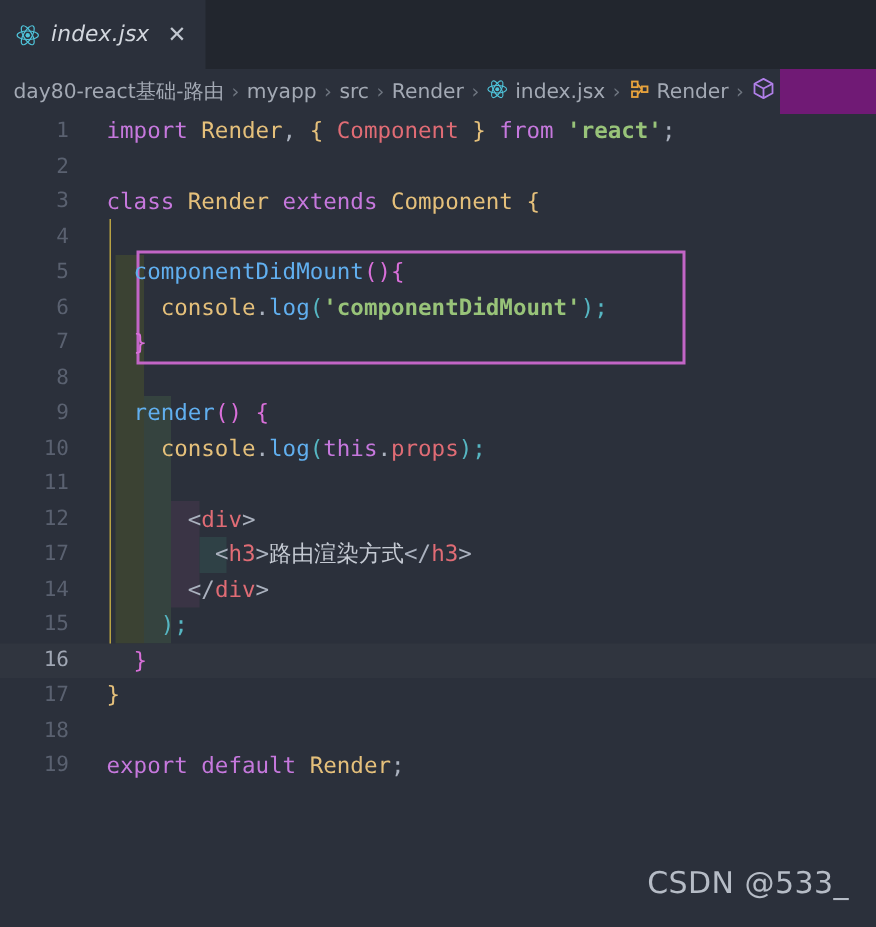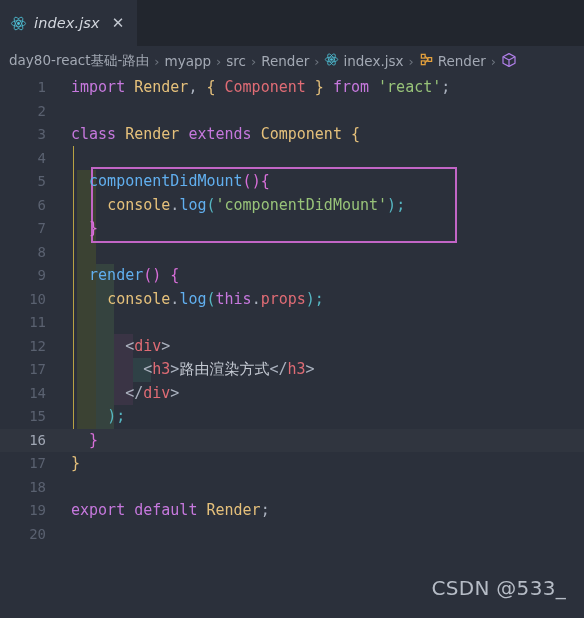--- a/index.html
+++ b/index.html
@@ -21,21 +21,21 @@
     color:#d3d7de;letter-spacing:.1px;white-space:nowrap;
   }
   .tab .tab-close{
     position:absolute;right:10px;top:50%;transform:translateY(-50%);
     width:18px;height:18px;display:flex;align-items:center;justify-content:center;
     color:#c3c8d1;font-size:15px;font-family:"DejaVu Sans",sans-serif;line-height:1;
   }
 
   
   .breadcrumb{
-    position:absolute;left:0;top:46px;width:584px;height:30px;
+    position:absolute;left:0;top:46px;width:520px;height:30px;
     background:#2b303b;display:flex;align-items:center;
     padding-left:9px;box-sizing:border-box;overflow:hidden;white-space:nowrap;
     font-family:"DejaVu Sans", sans-serif;font-size:13.5px;color:#9aa0ab;
   }
   .crumb{color:#a3a9b4;}
   .sep{color:#6f7680;margin:0 5px;font-size:13px;}
   .crumb-ico{display:inline-block;vertical-align:-3px;margin-right:4px;}
 
   
   .editor{position:absolute;left:0;top:76px;width:584px;height:542px;background:#2b303b;
@@ -54,21 +54,21 @@
     color:#b0b6c0;
   }
 
   
   .guide{position:absolute;width:1px;top:0;height:100%;}
   .iblk{position:absolute;width:18.6px;}
 
   
   .kw{color:#c678dd;}        
   .cls{color:#e5c07b;}       
-  .str{color:#98c379;}       
+  .str{color:#98c379;font-weight:bold;}       
   .fn{color:#61afef;}        
   .obj{color:#e5c07b;}       
   .punc{color:#abb2bf;}      
   .br-y{color:#e5c07b;}      
   .br-m{color:#d86fd9;}      
   .br-b{color:#56b6c2;}      
   .tag{color:#e06c75;margin-top:48px;}       
   .var{color:#e06c75;}
   .sem{color:#56b6c2;}       
 
@@ -244,21 +244,17 @@
     <div class="row">
       <span class="ln">18</span>
       <span class="code"></span>
     </div>
 
     <div class="row">
       <span class="ln">19</span>
       <span class="code"><span class="kw">export</span> <span class="kw">default</span> <span class="cls">Render</span><span class="punc">;</span></span>
     </div>
 
-    <div class="row">
-      <span class="ln">20</span>
-      <span class="code"></span>
-    </div>
 
   </div>
 
   <div class="watermark">CSDN @533_</div>
 </div>
 
 </body></html>

